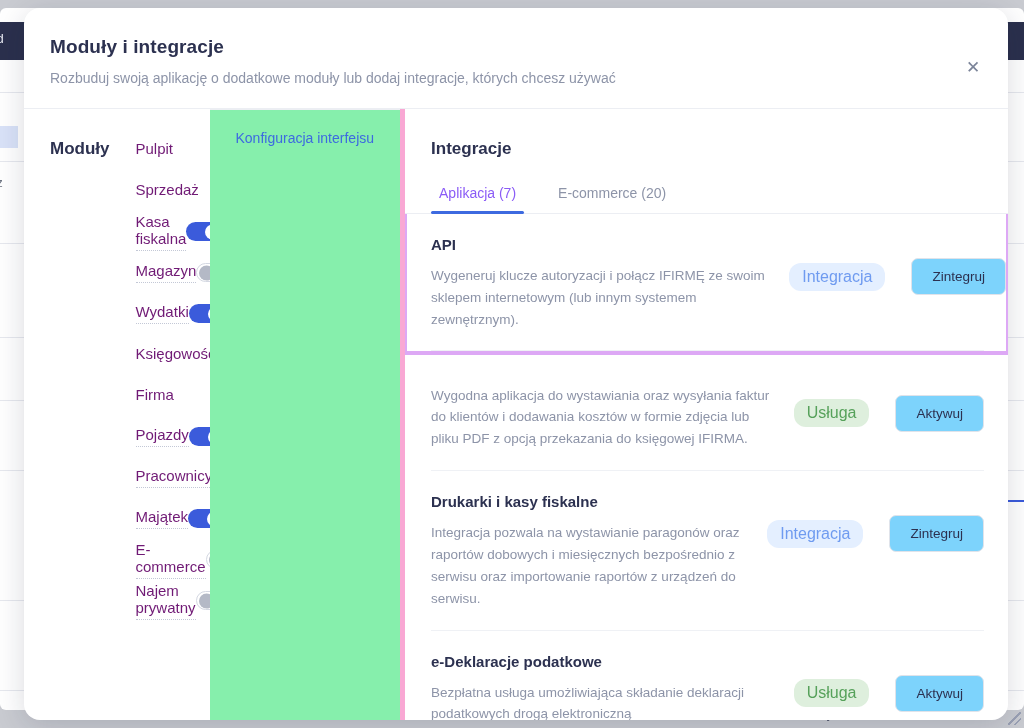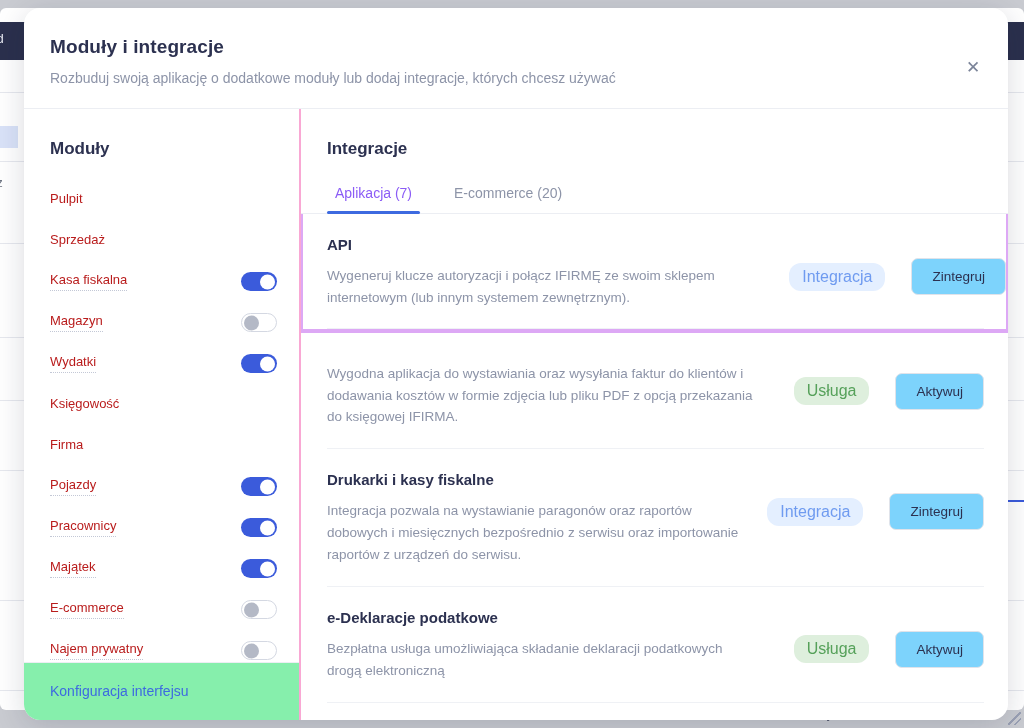--- a/index.html
+++ b/index.html
@@ -131,23 +131,23 @@
 
   .modal-body {
     flex: 1 1 auto;
     display: flex;
     min-height: 0;
   }
 
   
   .sidebar {
     flex: 0 0 277px;
-    border-right: 2px solid #f9a8d4;
-    display: flex;
-    flex-direction: column;
+    border-right: 5px solid #f9a8d4;
+    display: flex;
+    flex-direction: row;
     min-height: 0;
   }
   .sidebar-title {
     padding: 30px 0 0 26px;
     font-size: 17px;
     font-weight: bold;
     color: #2c3150;
   }
   .sidebar-list {
     margin-top: 20px;
@@ -156,22 +156,22 @@
     overflow: hidden;
   }
   .sidebar-item {
     height: 41px;
     display: flex;
     align-items: center;
     justify-content: space-between;
     cursor: pointer;
   }
   .sidebar-item-label {
-    font-size: 13px;
-    color: #b91c1c;
+    font-size: 15px;
+    color: #701a75;
     position: relative;
     padding-bottom: 3px;
   }
   .sidebar-item.dotted .sidebar-item-label {
     border-bottom: 1px dotted #c3c8d6;
   }
 
   .toggle {
     position: relative;
     width: 36px; height: 19px;

